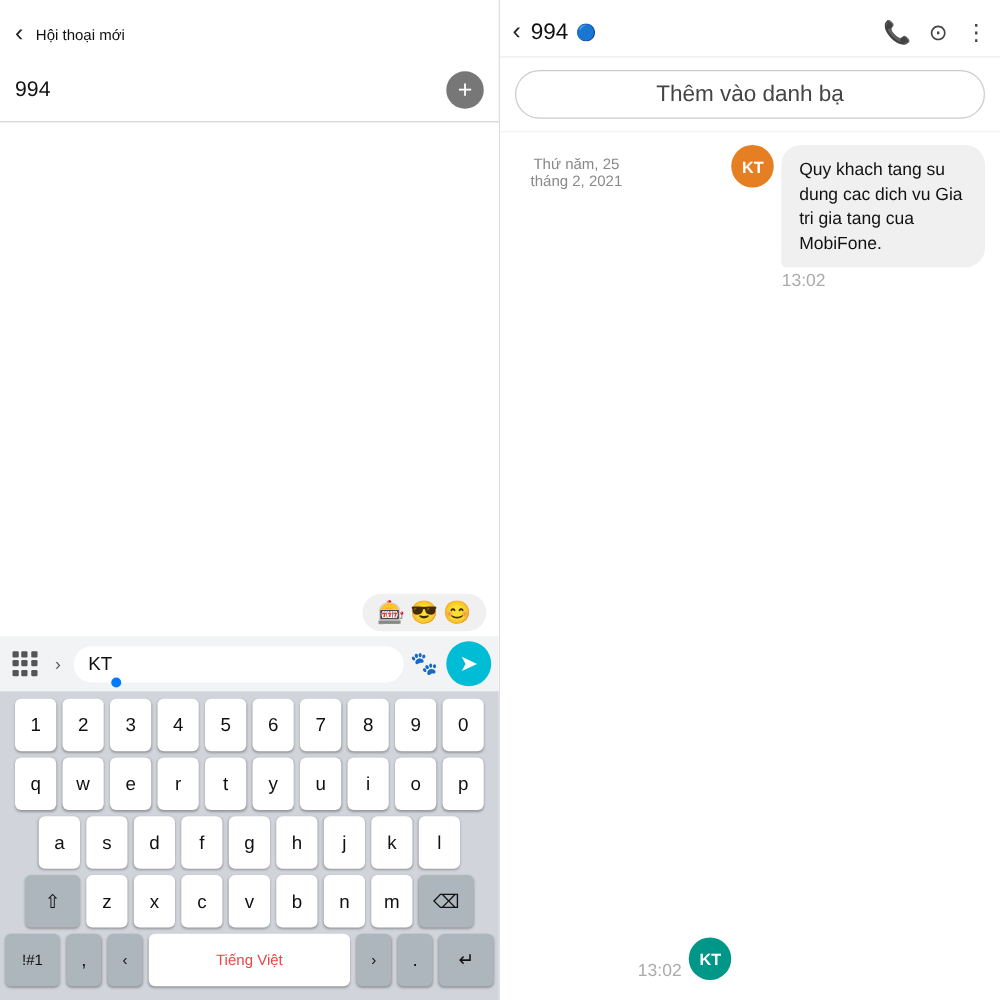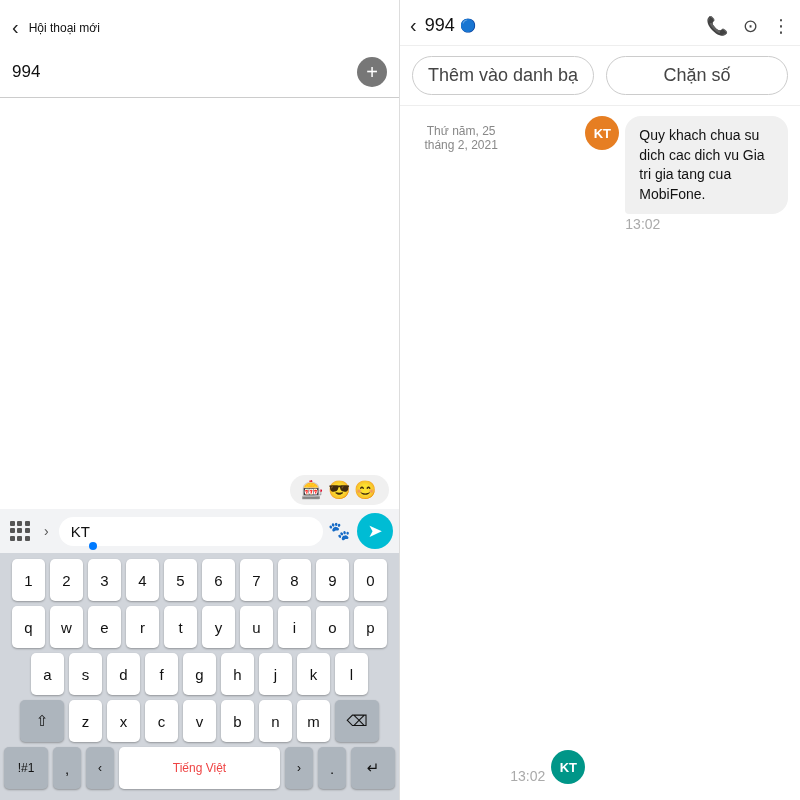--- a/index.html
+++ b/index.html
@@ -438,34 +438,33 @@
     </div>
     <div class="right-icons">
       <span class="header-icon">📞</span>
       <span class="header-icon">⊙</span>
       <span class="header-icon">⋮</span>
     </div>
   </div>
 
   <div class="action-buttons">
     <div class="action-btn">Thêm vào danh bạ</div>
-    <div class="action-btn">Chặn số</div>
   </div>
 
   <div class="chat-area">
     <div class="date-label">Thứ năm, 25 tháng 2, 2021</div>
 
     <div class="msg-row-right">
       <span class="msg-time">13:02</span>
       <div class="avatar-circle avatar-teal">KT</div>
     </div>
 
     <div class="msg-row-left">
       <div class="avatar-circle avatar-orange">KT</div>
       <div class="msg-left-content">
-        <div class="bubble-left">Quy khach chua su dich cac dich vu Gia tri gia tang cua MobiFone.</div>
+        <div class="bubble-left">Quy khach tang su dung cac dich vu Gia tri gia tang cua MobiFone.</div>
         <div class="msg-left-footer">
           <span class="msg-time">13:02</span>
         </div>
       </div>
     </div>
   </div>
 </div>
 
 </body></html>

